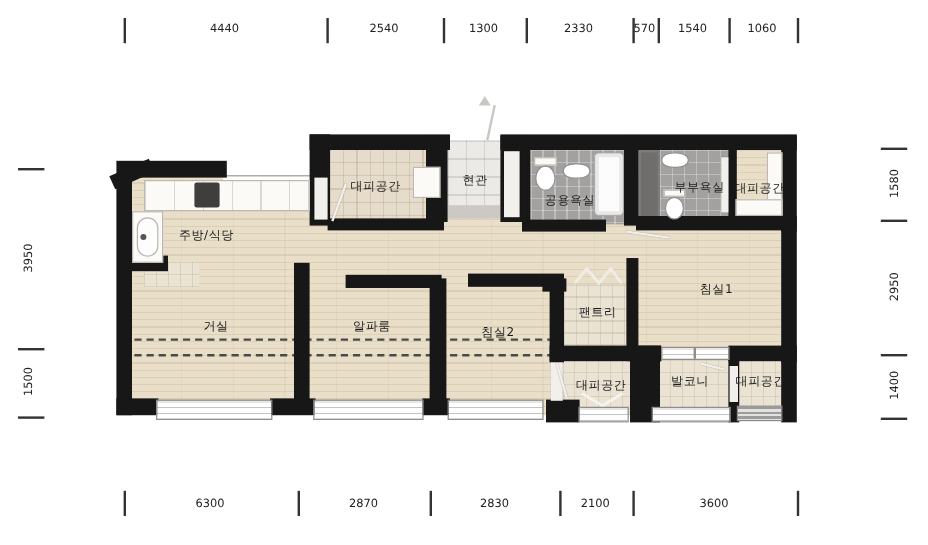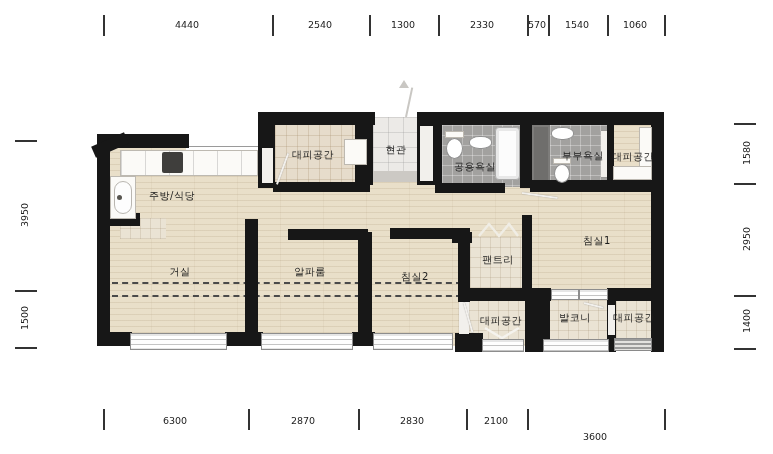--- a/index.html
+++ b/index.html
@@ -178,21 +178,21 @@
   <div class="tickv" style="left:103px;top:409px;"></div>
   <div class="tickv" style="left:248px;top:409px;"></div>
   <div class="tickv" style="left:358px;top:409px;"></div>
   <div class="tickv" style="left:466px;top:409px;"></div>
   <div class="tickv" style="left:527px;top:409px;"></div>
   <div class="tickv" style="left:664px;top:409px;"></div>
   <div class="dim" style="left:175px;top:420px;">6300</div>
   <div class="dim" style="left:303px;top:420px;">2870</div>
   <div class="dim" style="left:412px;top:420px;">2830</div>
   <div class="dim" style="left:496px;top:420px;">2100</div>
-  <div class="dim" style="left:595px;top:436px;">3600</div>
+  <div class="dim" style="left:595px;top:420px;">3600</div>
 
   <div class="tickh" style="left:15px;top:140px;"></div>
   <div class="tickh" style="left:15px;top:290px;"></div>
   <div class="tickh" style="left:15px;top:347px;"></div>
   <div class="vdim" style="left:24px;top:215px;">3950</div>
   <div class="vdim" style="left:24px;top:318px;">1500</div>
 
   <div class="tickh" style="left:734px;top:123px;"></div>
   <div class="tickh" style="left:734px;top:183px;"></div>
   <div class="tickh" style="left:734px;top:295px;"></div>

